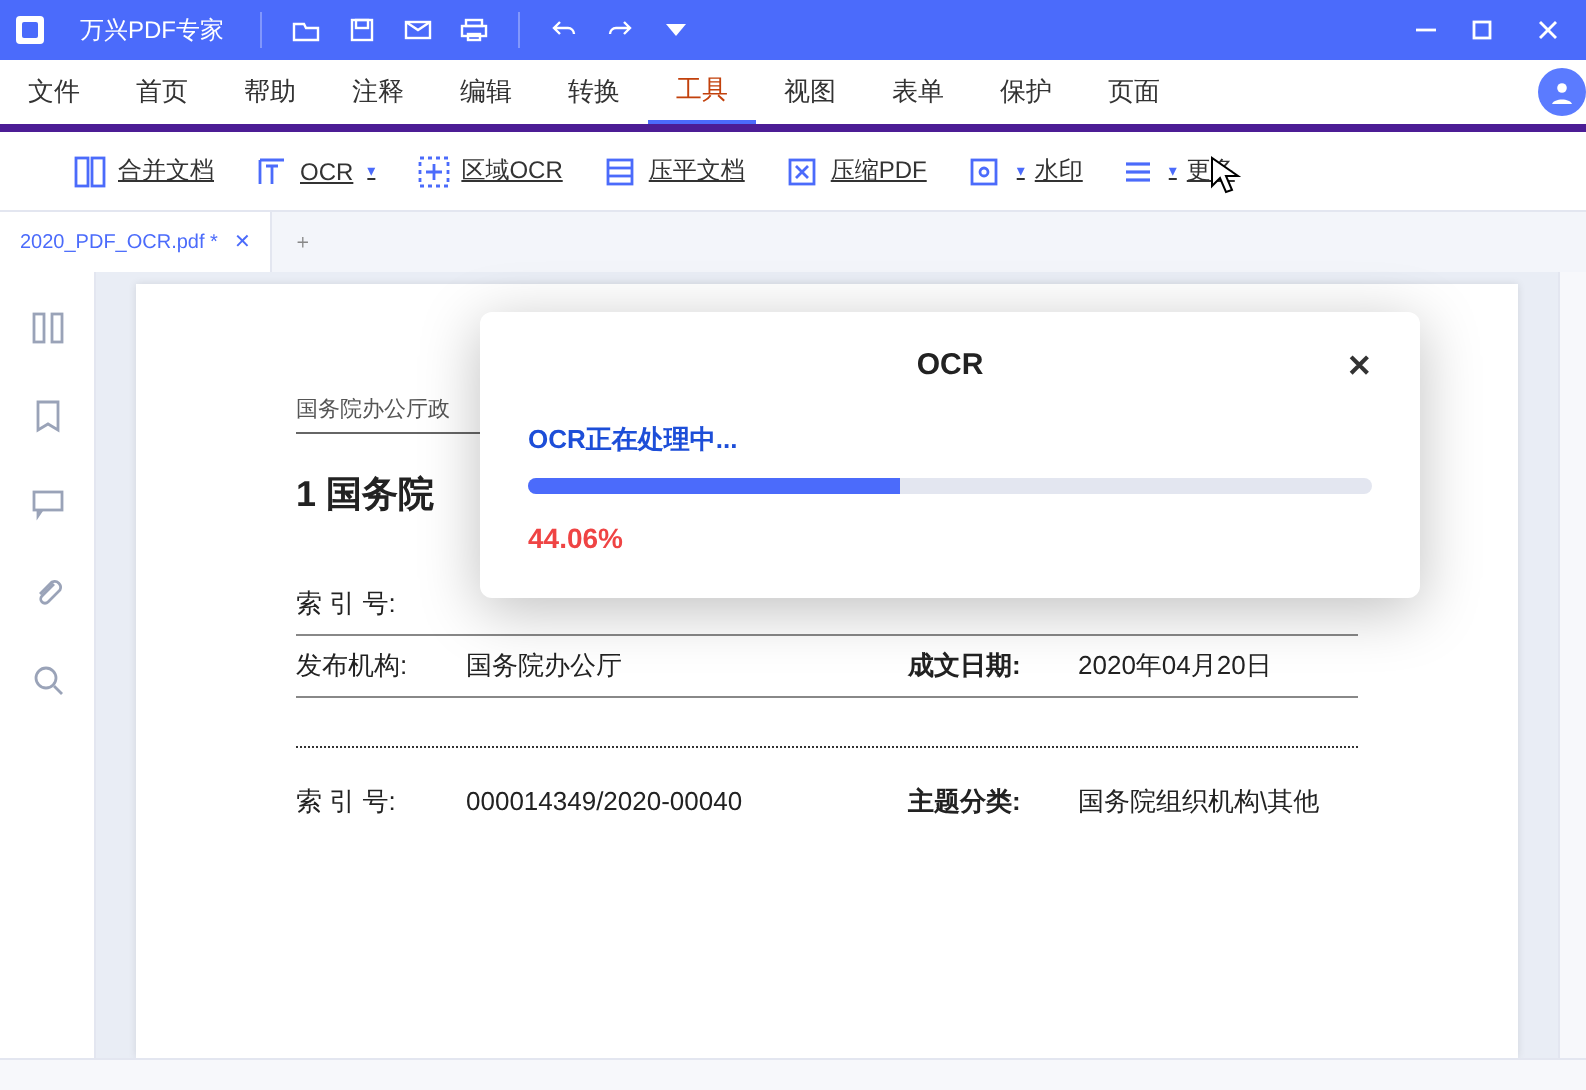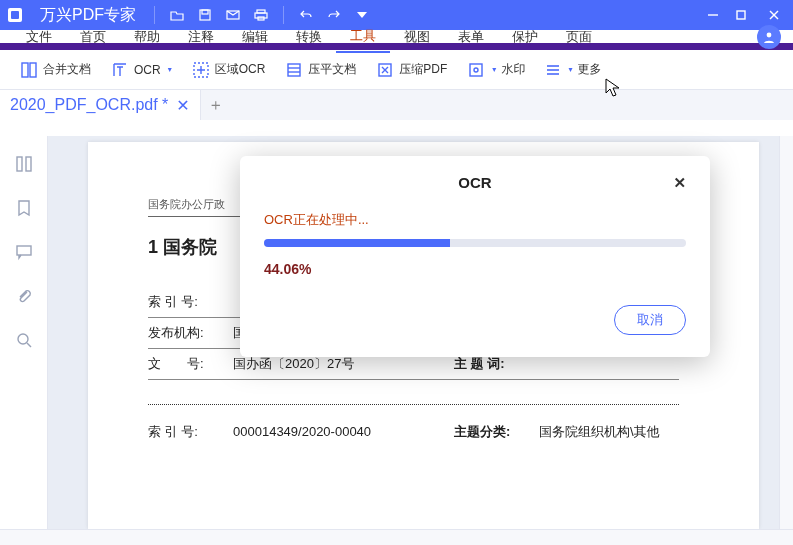--- a/index.html
+++ b/index.html
@@ -1,58 +1,58 @@
 <!DOCTYPE html>
 <html><head>
 <meta charset="utf-8">
 <style>
   * { box-sizing: border-box; margin: 0; padding: 0; font-family: "Microsoft YaHei", sans-serif; }
   body { width: 793px; height: 545px; overflow: hidden; background: #fff; position: relative; }
-  .titlebar { height: 30px; background: #4b6bfb; display: flex; align-items: center; color: #fff; font-size: 16px; }
+  .titlebar { height: 30px; background: #4b6bfb; display: flex; align-items: center; color: #fff; font-size: 12px; }
   .tb-logo { width: 30px; height: 30px; display: flex; align-items: center; justify-content: center; }
   .tb-title { padding: 0 10px; }
   .tb-sep { width: 1px; height: 18px; background: rgba(255,255,255,0.3); margin: 0 8px; }
   .tb-icon { width: 28px; height: 28px; display: flex; align-items: center; justify-content: center; cursor: pointer; }
   .tb-spacer { flex: 1; }
-  .menubar { height: 20px; display: flex; align-items: center; padding: 0 12px; font-size: 13px; border-bottom: 7px solid #4c1d95; }
+  .menubar { height: 36px; display: flex; align-items: center; padding: 0 0; font-size: 13px; border-bottom: 4px solid #4c1d95; }
   .menu-item { padding: 6px 14px; cursor: pointer; color: #333; }
   .menu-item.active { color: #c2410c; border-bottom: 2px solid #4b6bfb; }
   .menu-avatar { margin-left: auto; width: 24px; height: 24px; border-radius: 50%; background: #5b7bff; display:flex;align-items:center;justify-content:center; }
-  .toolbar { height: 40px; display: flex; align-items: center; padding: 0 10px; font-size: 12px; color: #333; border-bottom: 1px solid #e3e6f0; }
+  .toolbar { height: 40px; display: flex; align-items: center; padding: 0 26px; font-size: 12px; color: #333; border-bottom: 1px solid #e3e6f0; text-decoration: underline; }
   .tool { display: flex; align-items: center; gap: 5px; padding: 4px 10px; cursor: pointer; }
   .tool svg, .tool .iconbox { flex-shrink:0; }
   .tool-drop { font-size:8px; color:#4b6bfb; margin-left:2px;}
-  .tabbar { height: 30px; display: flex; align-items: stretch; background: #f3f5fa; font-size: 16px; }
+  .tabbar { height: 30px; display: flex; align-items: stretch; background: #f3f5fa; font-size: 10px; }
   .tab { display: flex; align-items: center; padding: 0 10px; background: #fff; color: #4b6bfb; gap:8px; border-right:1px solid #e3e6f0;}
   .tab-close { cursor:pointer; color:#4b6bfb;}
   .tab-plus { width:30px; display:flex;align-items:center;justify-content:center;color:#888;cursor:pointer;}
   .workarea { position: absolute; top: 136px; bottom: 16px; left: 0; right: 0; display: flex; }
   .sidebar { width: 48px; background:#fff; border-right:1px solid #e3e6f0; display:flex;flex-direction:column;align-items:center;padding-top:18px;gap:24px;}
   .side-icon { width:20px;height:20px;display:flex;align-items:center;justify-content:center;color:#9aa3b8;cursor:pointer;}
   .canvas { flex:1; background:#e9edf5; position:relative; overflow:hidden;}
-  .page { position:absolute; left:20px; top:6px; right:20px; bottom:0; background:#fff; box-shadow:0 0 4px rgba(0,0,0,0.1); padding: 55px 80px 0 60px; font-size:13px; color:#222;margin-left:20px;}
+  .page { position:absolute; left:20px; top:6px; right:20px; bottom:0; background:#fff; box-shadow:0 0 4px rgba(0,0,0,0.1); padding: 55px 80px 0 80px; font-size:13px; color:#222;}
   .page-header-line { display:flex; justify-content:space-between; font-size:11px; color:#555; border-bottom:1px solid #666; padding-bottom:4px; margin-bottom:18px;}
   .sec-title { font-size:18px; font-weight:bold; margin-bottom:28px;}
   .row { display:flex; align-items:baseline; padding:6px 0; border-bottom:1px solid #888;}
   .row.noborder{border-bottom:none;}
   .lbl { width:85px; font-weight:normal; white-space:pre;}
   .val { flex:1; }
   .lbl2 { width:85px; font-weight:bold; margin-left:20px;}
   .val2 { width:140px;}
   .dotline { border-top:1px dotted #333; margin:24px 0 12px 0;}
   .scrollbar-right { width:14px; background:#f7f8fb; border-left:1px solid #e3e6f0;}
   .scrollbar-bottom { position:absolute; left:0; right:0; bottom:0; height:16px; background:#f7f8fb; border-top:1px solid #e3e6f0;}
   
   .dialog { position:absolute; left:240px; top:156px; width:470px; background:#fff; border-radius:6px; box-shadow:0 6px 30px rgba(0,0,0,0.25); padding:18px 24px 22px 24px;}
   .dlg-head { display:flex; align-items:center; justify-content:center; position:relative; font-size:15px; font-weight:bold; color:#222; padding-bottom:14px;}
   .dlg-close { position:absolute; right:0; top:0; cursor:pointer; color:#333;}
-  .dlg-status { font-size:13px; font-weight:normal; color:#c2410c; margin-top:6px;}
+  .dlg-status { font-size:13px; font-weight:bold; color:#1d4ed8; margin-top:6px;}
   .progress { width:100%; height:8px; background:#e3e6f0; border-radius:4px; margin-top:10px; overflow:hidden;}
   .progress-fill { height:100%; background:#4b6bfb;}
-  .pct { font-size:14px; font-weight:bold; color:#7f1d1d; margin-top:14px;}
+  .pct { font-size:14px; font-weight:bold; color:#ef4444; margin-top:14px;}
   .dlg-actions { display:flex; justify-content:flex-end; margin-top:28px;}
   .btn-cancel { border:1px solid #4b6bfb; color:#4b6bfb; background:#fff; border-radius:18px; padding:5px 22px; font-size:13px; cursor:pointer;}
   .cursor-img{position:absolute; pointer-events:none;}
 </style>
 </head>
 <body>
 
 <div class="titlebar">
   <div class="tb-logo">
     <svg width="16" height="16" viewBox="0 0 16 16">
@@ -246,26 +246,20 @@
       <div class="row">
         <span class="lbl">索 引 号:</span>
         <span class="val"></span>
       </div>
       <div class="row">
         <span class="lbl">发布机构:</span>
         <span class="val">国务院办公厅</span>
         <span class="lbl2">成文日期:</span>
         <span class="val2">2020年04月20日</span>
       </div>
-      <div class="row">
-        <span class="lbl">文　　号:</span>
-        <span class="val">国办函〔2020〕27号</span>
-        <span class="lbl2">主 题 词:</span>
-        <span class="val2"></span>
-      </div>
       <div class="dotline"></div>
       <div class="row noborder">
         <span class="lbl">索 引 号:</span>
         <span class="val">000014349/2020-00040</span>
         <span class="lbl2">主题分类:</span>
         <span class="val2">国务院组织机构\其他</span>
       </div>
     </div>
   </div>
   <div class="scrollbar-right"></div>
@@ -275,20 +269,17 @@
 <div class="dialog">
   <div class="dlg-head">
     <span>OCR</span>
     <span class="dlg-close">✕</span>
   </div>
   <div class="dlg-status">OCR正在处理中...</div>
   <div class="progress">
     <div class="progress-fill" id="pfill" style="width: 44.06%;"></div>
   </div>
   <div class="pct">44.06%</div>
-  <div class="dlg-actions">
-    <button class="btn-cancel">取消</button>
-  </div>
 </div>
 
 <svg class="cursor-img" style="left:605px;top:78px" width="16" height="20" viewBox="0 0 16 20">
     <path d="M1 1l0 14 4-4 3 7 3-1-3-7 6 0z" fill="#fff" stroke="#000" stroke-width="1"></path>
   </svg>
 
 </body></html>

